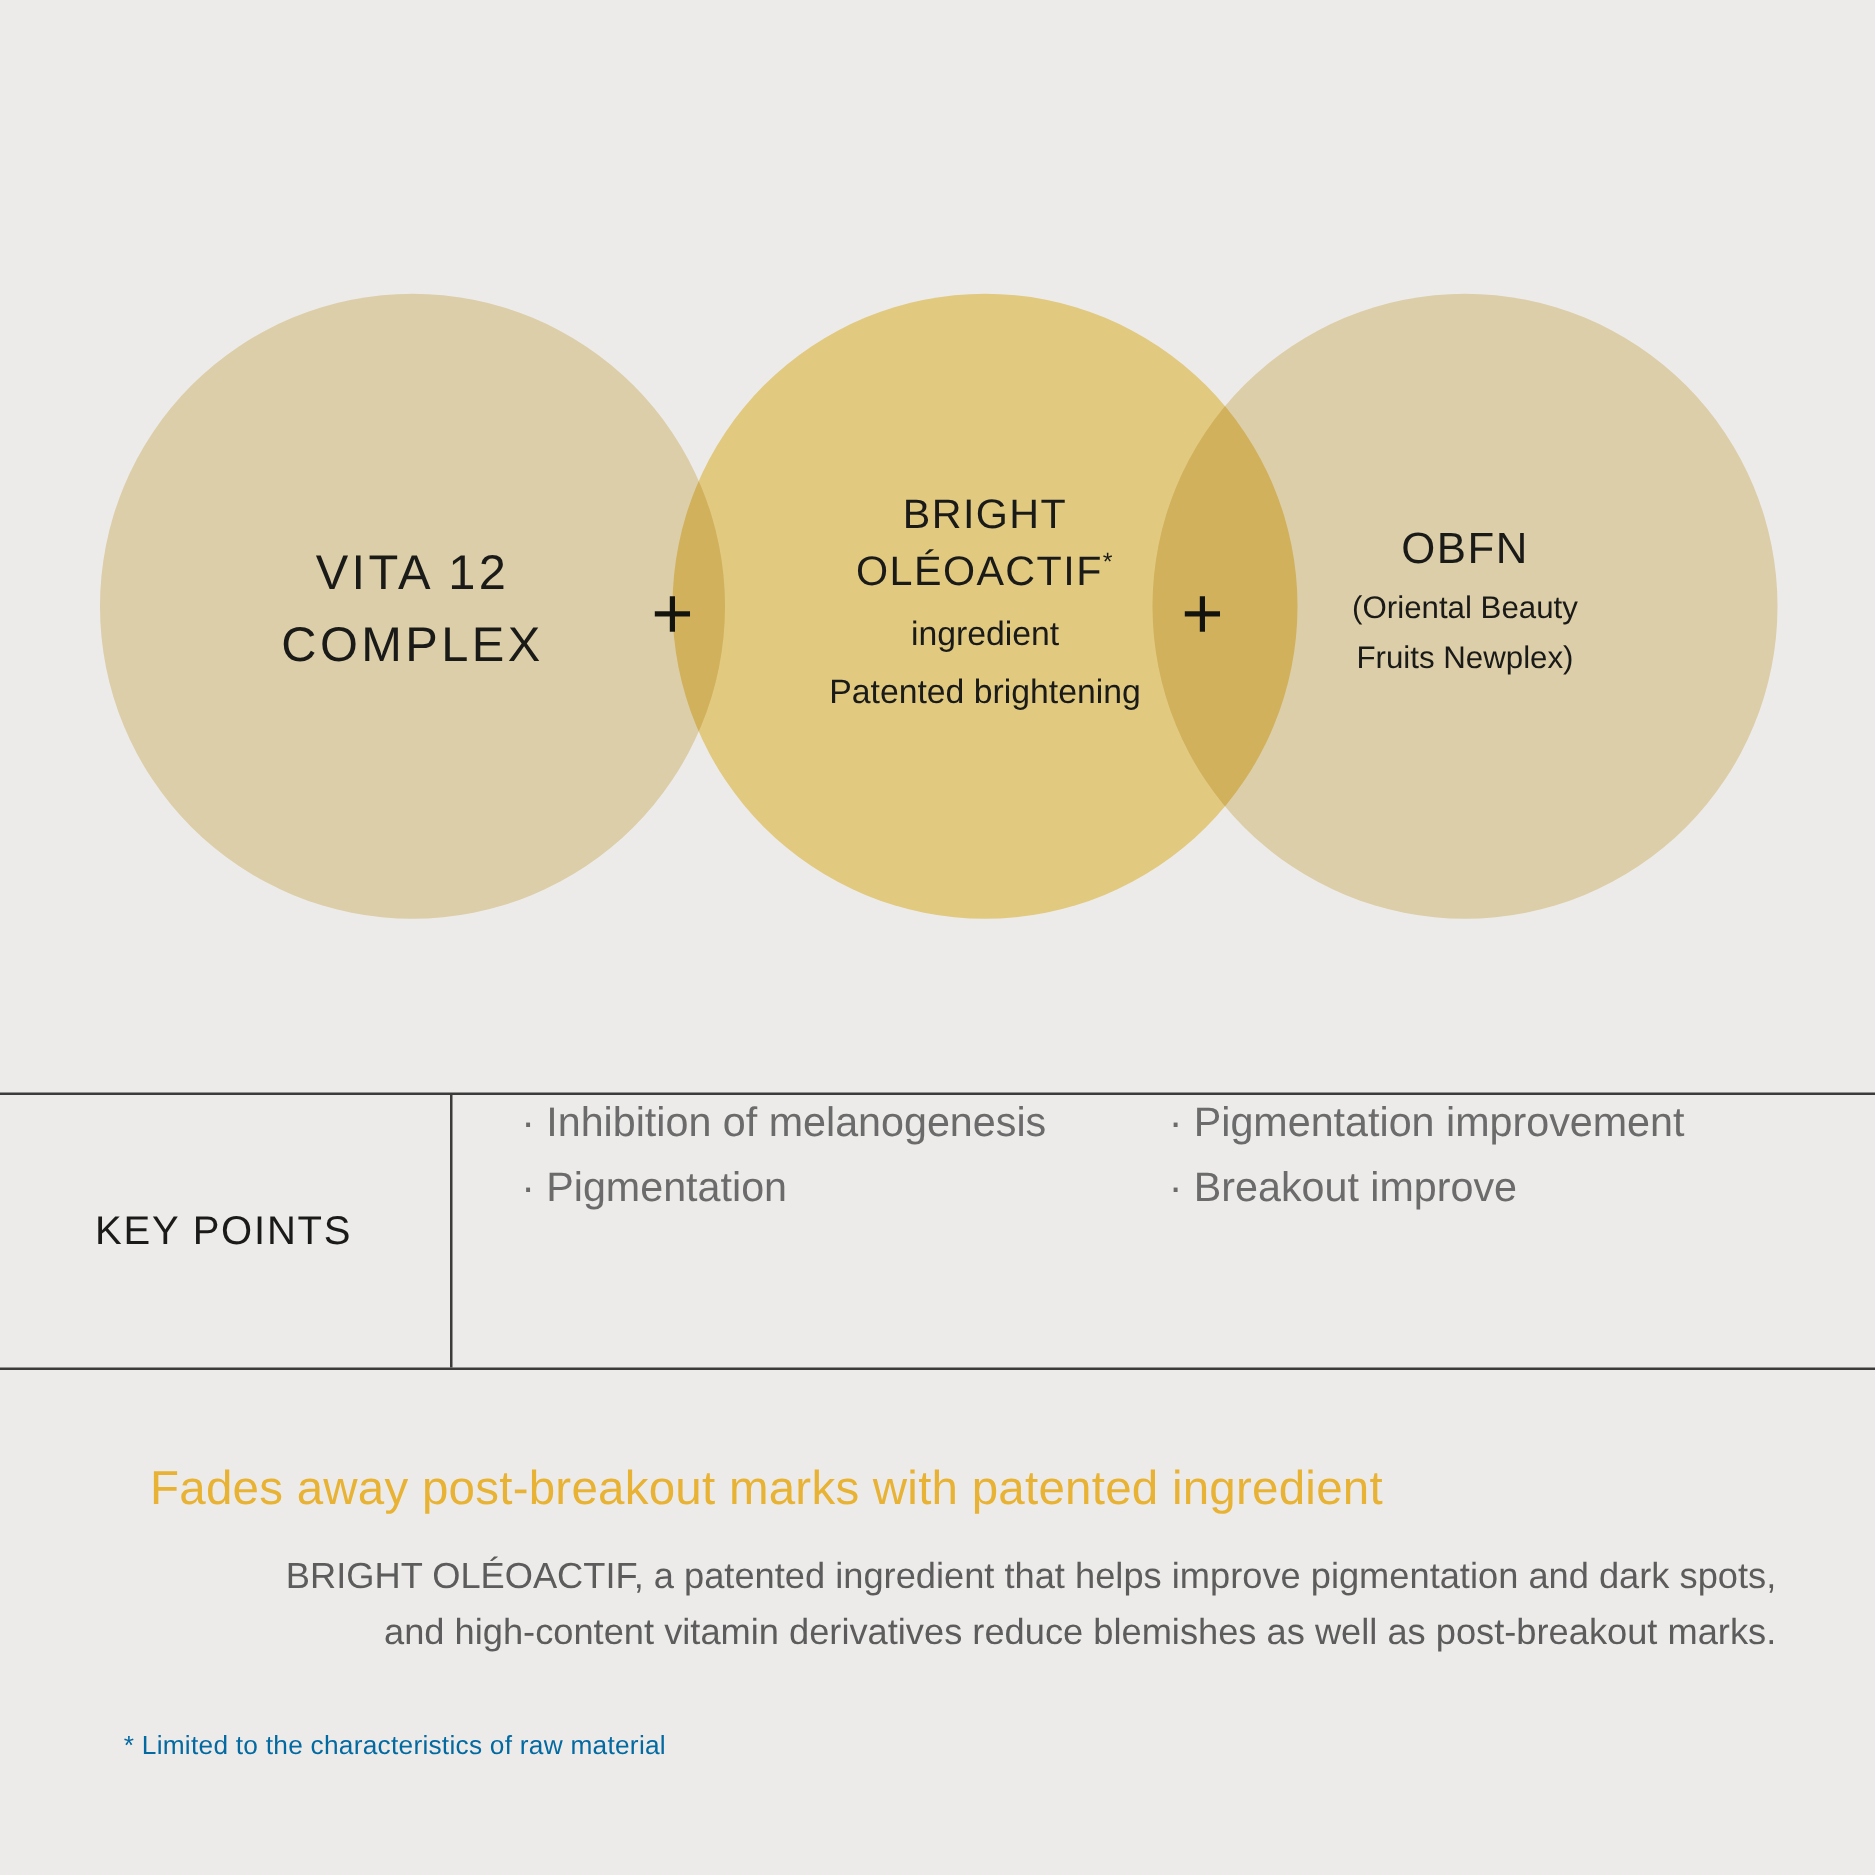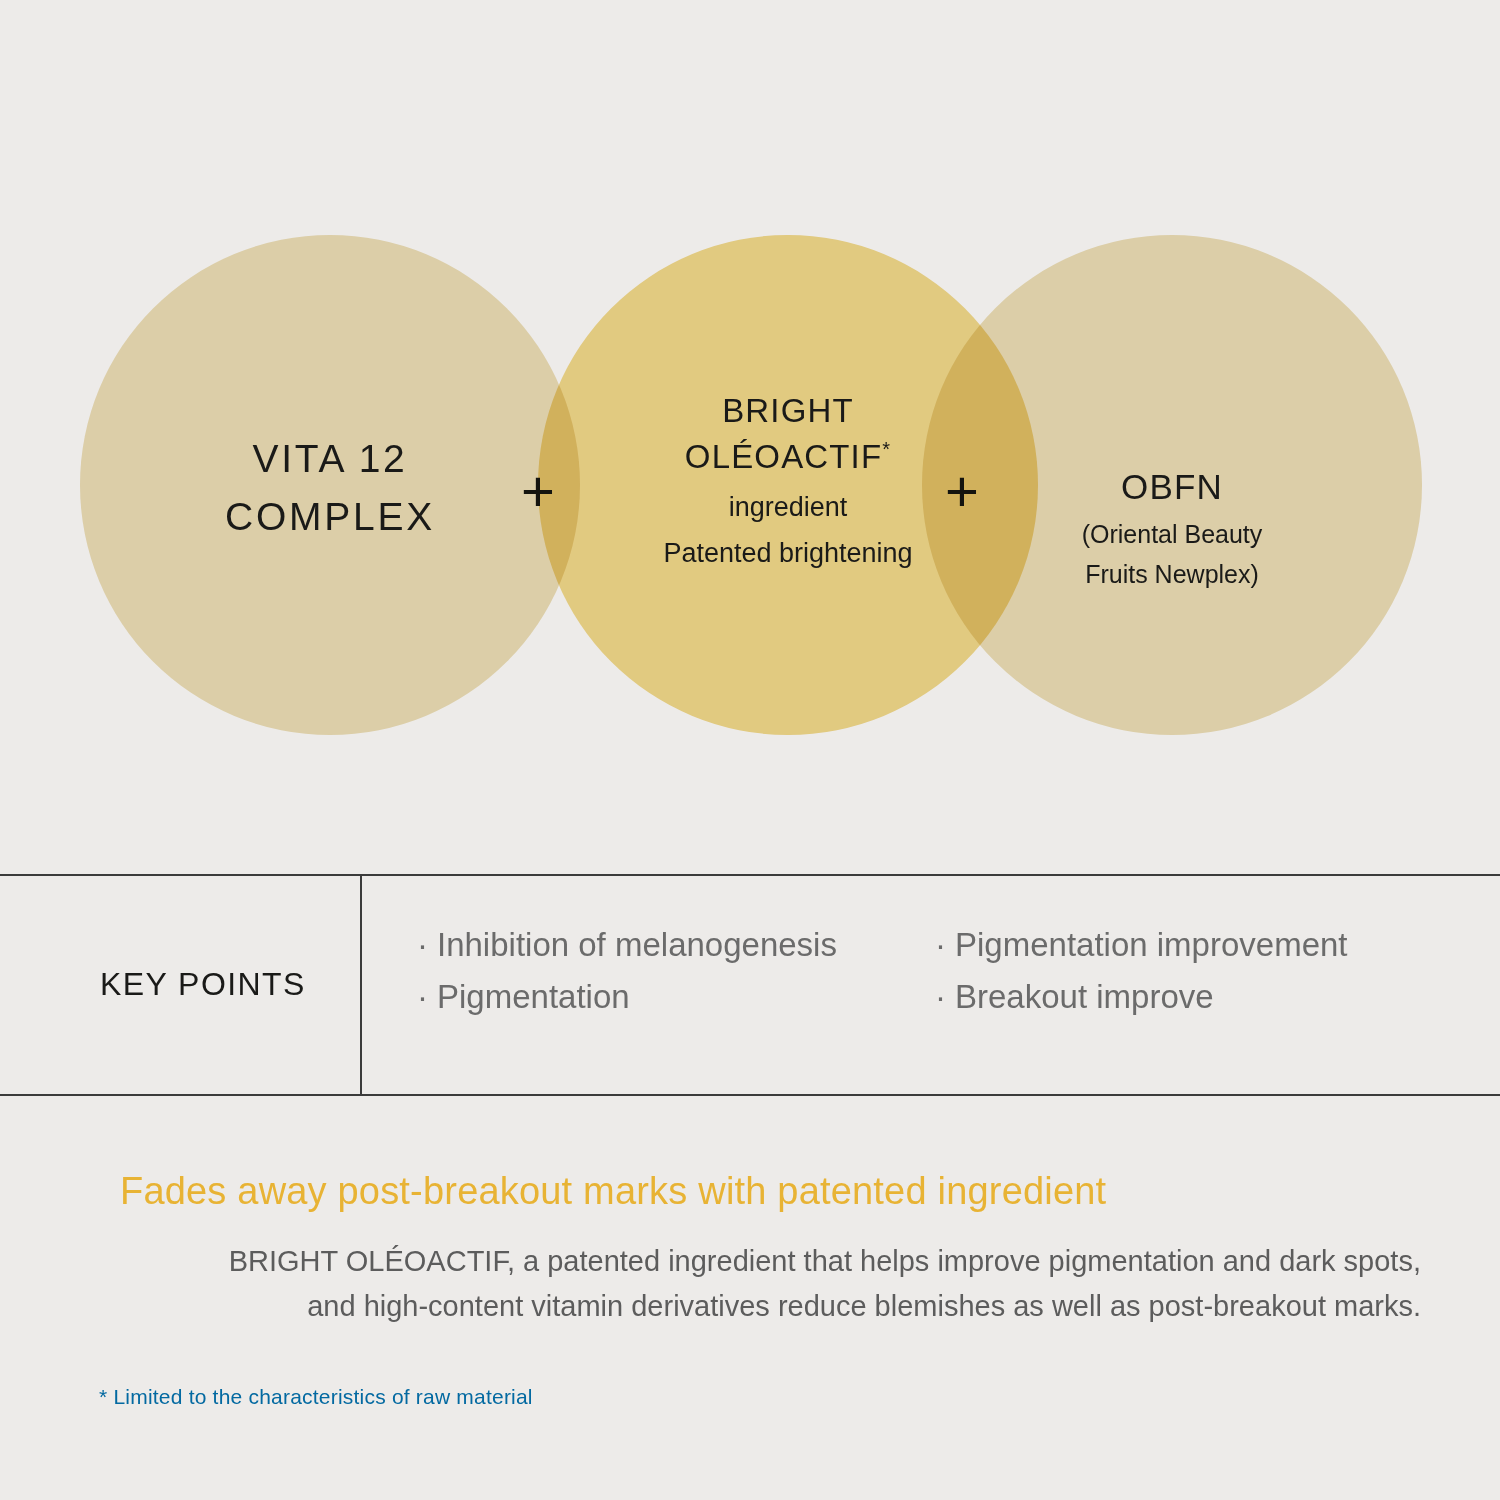--- a/index.html
+++ b/index.html
@@ -100,21 +100,20 @@
   .label-mid .sub {
     font-size: 27px;
     line-height: 37px;
     margin-top: 9px;
   }
 
   .label-right {
     left: 922px;
     top: 415px;
     width: 500px;
-    margin-top: 48px;
   }
   .label-right .title {
     font-size: 35px;
     line-height: 48px;
     letter-spacing: 0.035em;
   }
   .label-right .sub {
     font-size: 25px;
     line-height: 34px;
     margin-top: 6px;
@@ -153,31 +152,31 @@
     border-right: 2px solid #3B3B3B;
     box-sizing: border-box;
     display: flex;
     align-items: center;
   }
   .kp-title {
     font-size: 32px;
     font-weight: 500;
     letter-spacing: 0.045em;
     color: #1A1A18;
-    padding-left: 100px;
+    padding-left: 76px;
     margin-top: -2px;
   }
   .kp-right {
     position: absolute;
     left: 362px;
     top: 0;
     width: 1138px;
     height: 194px;
     display: flex;
-    align-items: center;
+    align-items: flex-start;
   }
   .kp-cols {
     display: flex;
     width: 100%;
     padding-left: 55px;
     box-sizing: border-box;
     margin-top: -4px;
   }
   .kp-col {
     display: flex;

